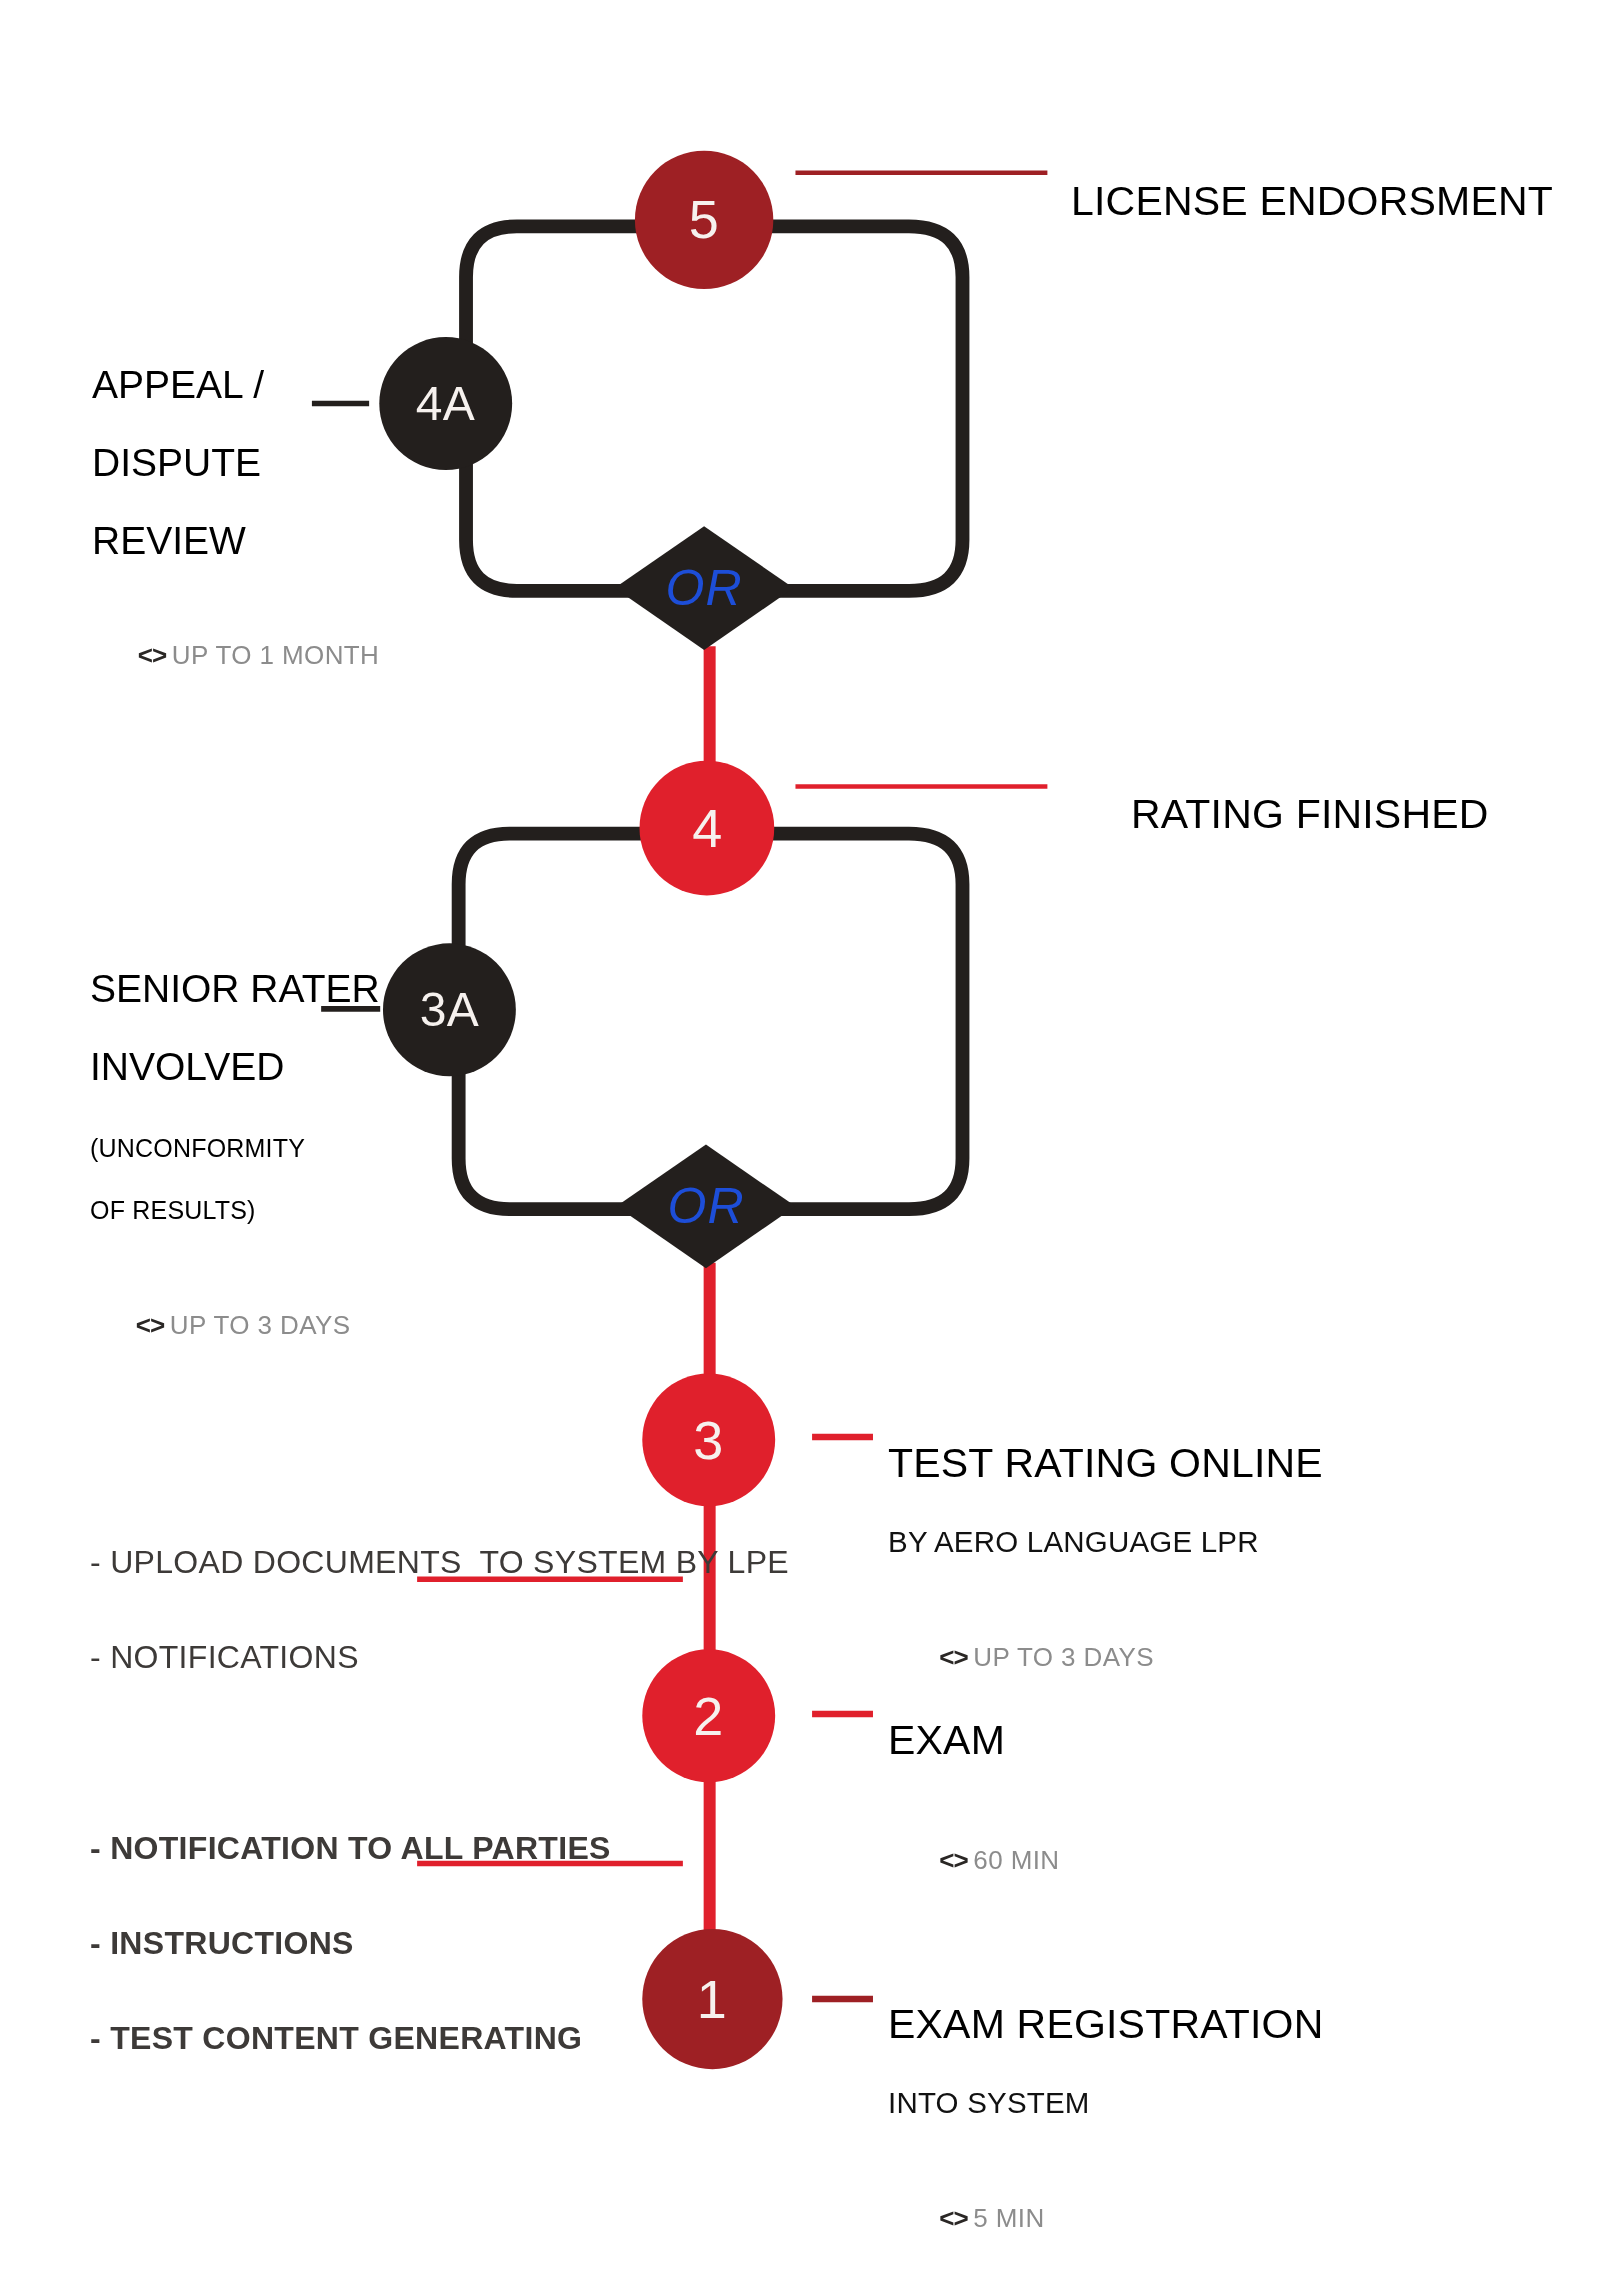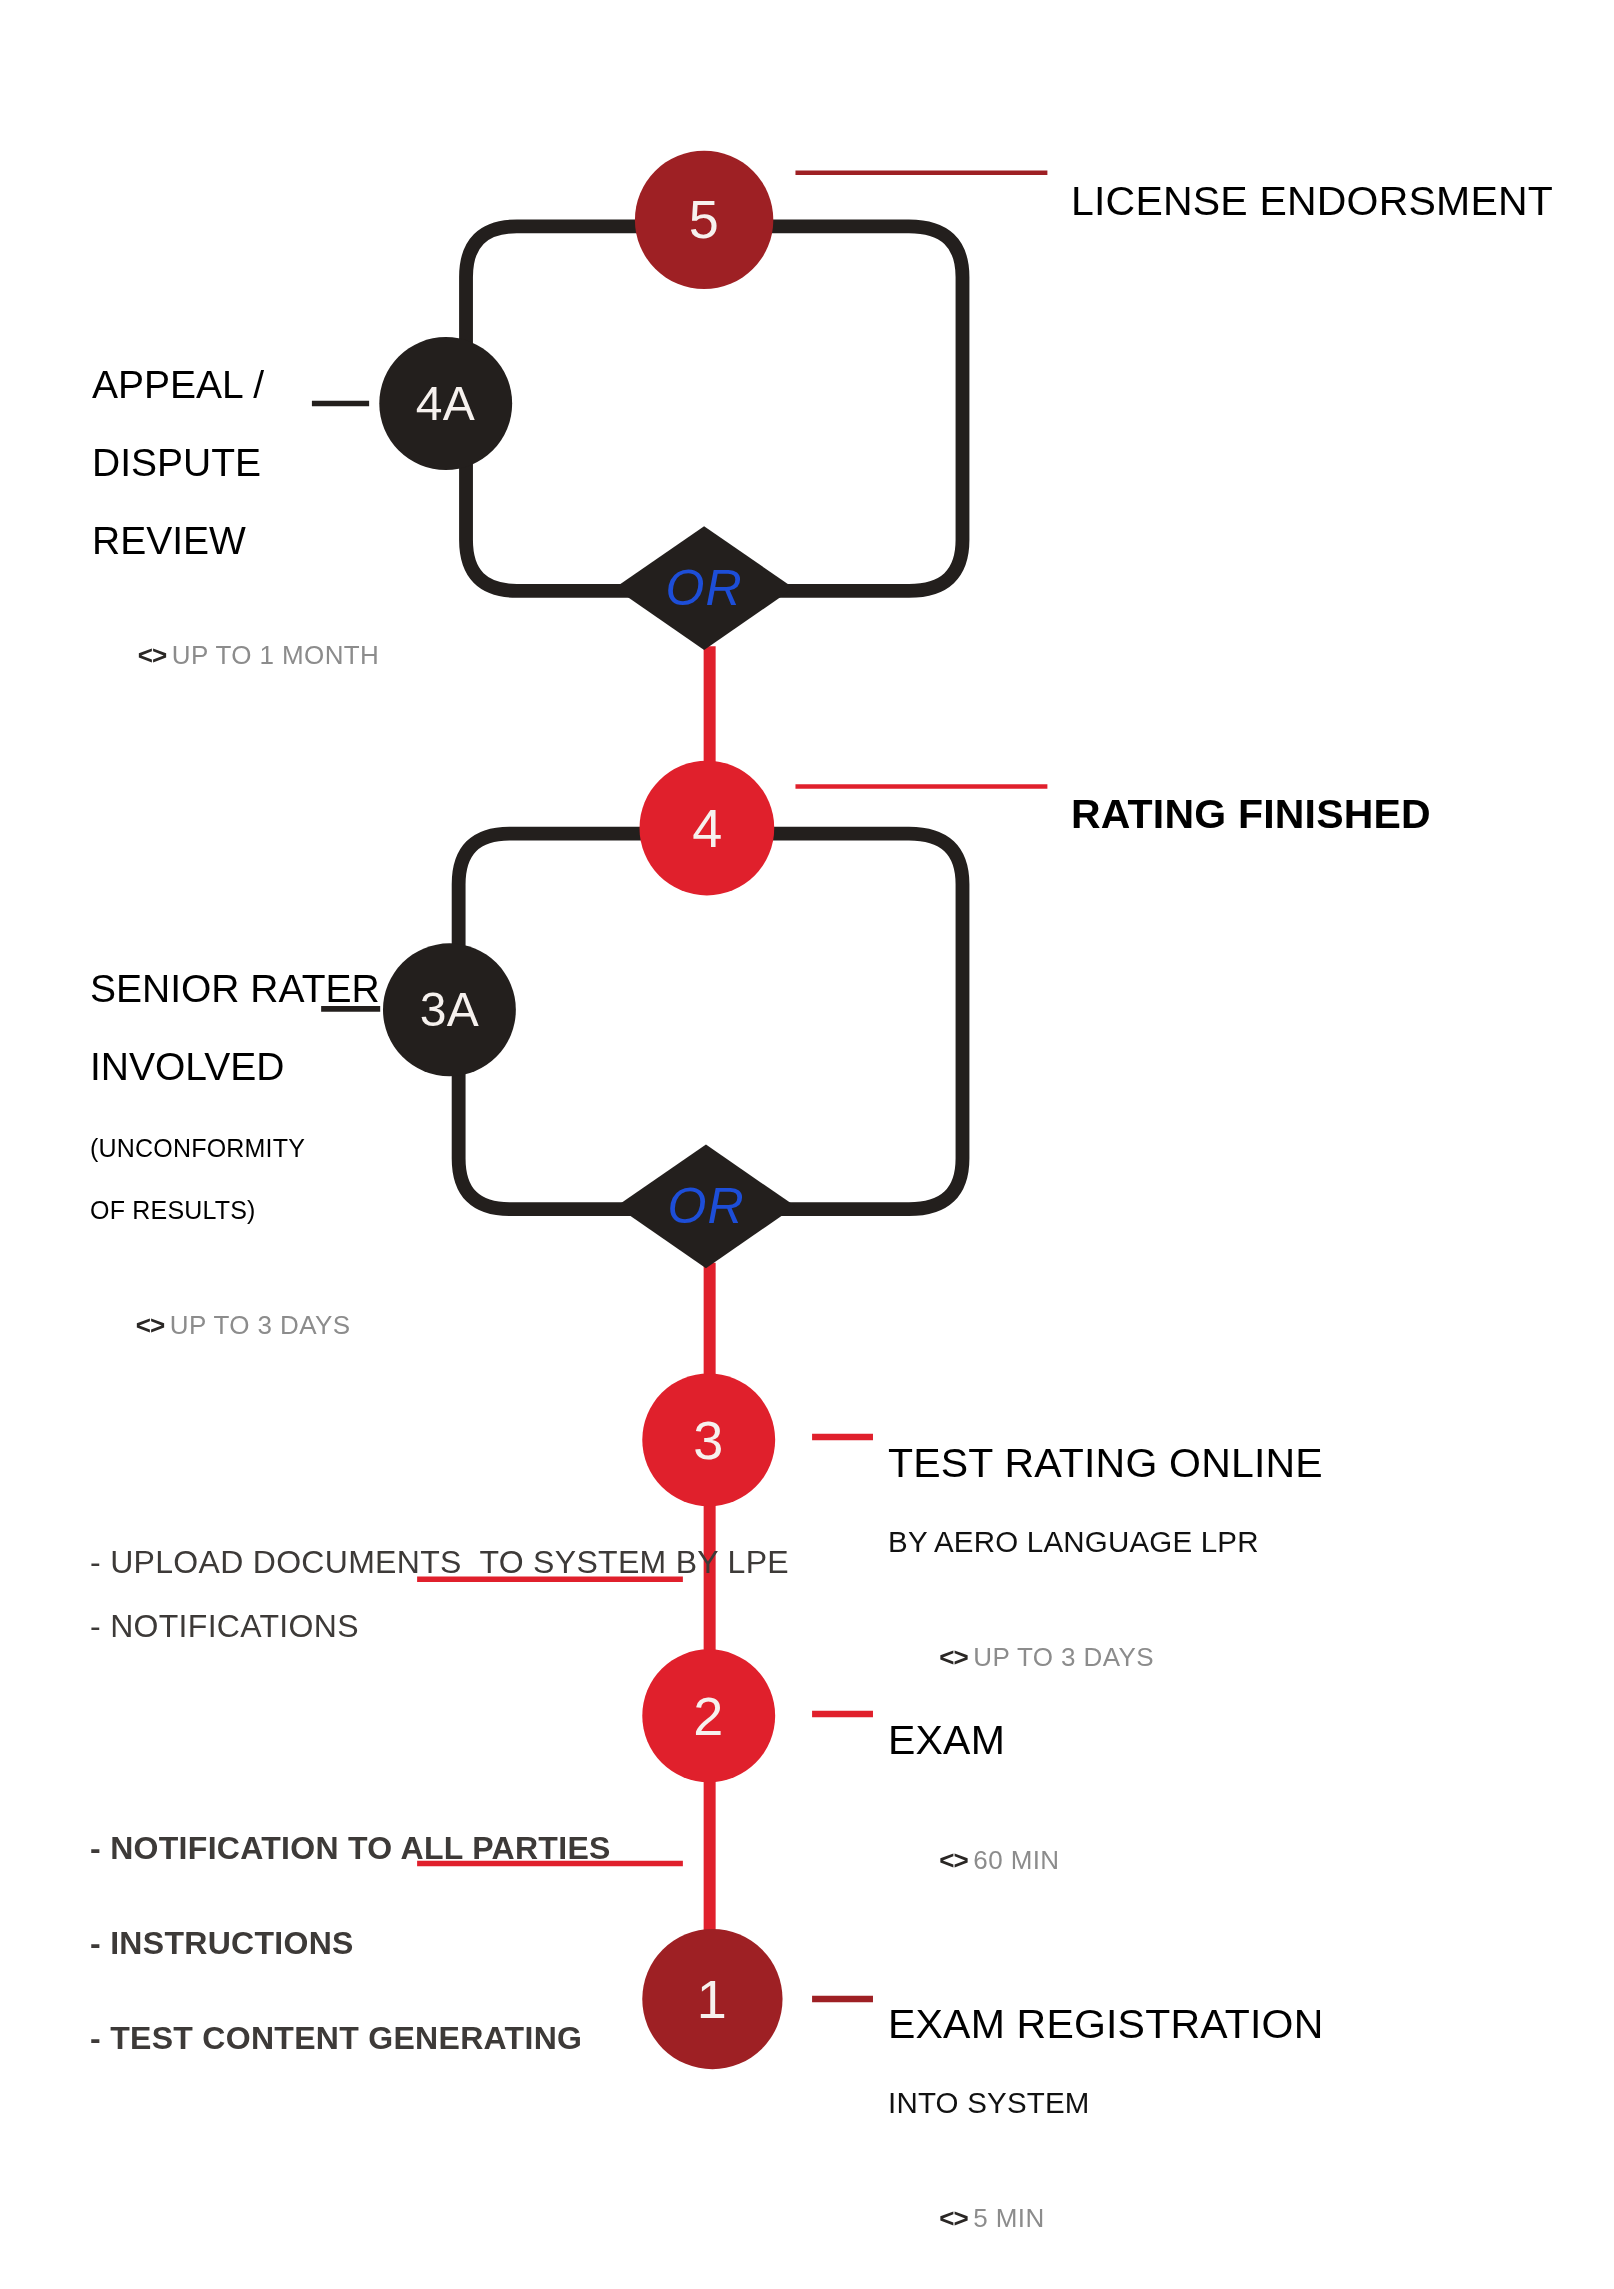--- a/index.html
+++ b/index.html
@@ -127,21 +127,21 @@
   <div class="node-num big" style="left:642px;top:1649px;width:133px;height:133px;">2</div>
   <div class="node-num big" style="left:642px;top:1929px;width:140px;height:140px;">1</div>
 
   <div class="or-txt" style="left:635px;top:519px;width:138px;height:138px;">OR</div>
   <div class="or-txt" style="left:637px;top:1137px;width:138px;height:138px;">OR</div>
 
   <div class="lbl" style="left:1071px;top:148px;">
     <div class="step-title">LICENSE ENDORSMENT</div>
   </div>
 
-  <div class="lbl" style="left:1071px;top:761px;font-weight:bold;">
+  <div class="lbl" style="left:1131px;top:761px;">
     <div class="step-title">RATING FINISHED</div>
   </div>
 
   <div class="lbl" style="left:888px;top:1410px;">
     <div class="step-title">TEST RATING ONLINE</div>
     <div class="step-sub" style="margin-top:9.2px;">BY AERO LANGUAGE LPR</div>
     <div class="dur" style="margin-top:20px;margin-left:5.5px;">
       <span class="chev">&lt;&gt;</span><span>UP TO 3 DAYS</span>
     </div>
   </div>
@@ -175,21 +175,21 @@
     <div class="branch-title">INVOLVED</div>
     <div class="branch-note" style="margin-top:11px;">(UNCONFORMITY</div>
     <div class="branch-note">OF RESULTS)</div>
     <div class="dur" style="margin-top:22px;">
       <span class="chev">&lt;&gt;</span><span>UP TO 3 DAYS</span>
     </div>
   </div>
 
   <div class="lbl" style="left:90px;top:1514px;">
     <div class="bullet">- UPLOAD DOCUMENTS  TO SYSTEM BY LPE</div>
-    <div class="bullet" style="">- NOTIFICATIONS</div>
+    <div class="bullet" style="margin-top:31px;">- NOTIFICATIONS</div>
   </div>
 
   <div class="lbl" style="left:90px;top:1800px;font-weight:bold;">
     <div class="bullet">- NOTIFICATION TO ALL PARTIES</div>
     <div class="bullet" style="margin-top:31px;">- INSTRUCTIONS</div>
     <div class="bullet" style="margin-top:31px;">- TEST CONTENT GENERATING</div>
   </div>
 
 </div>
 

